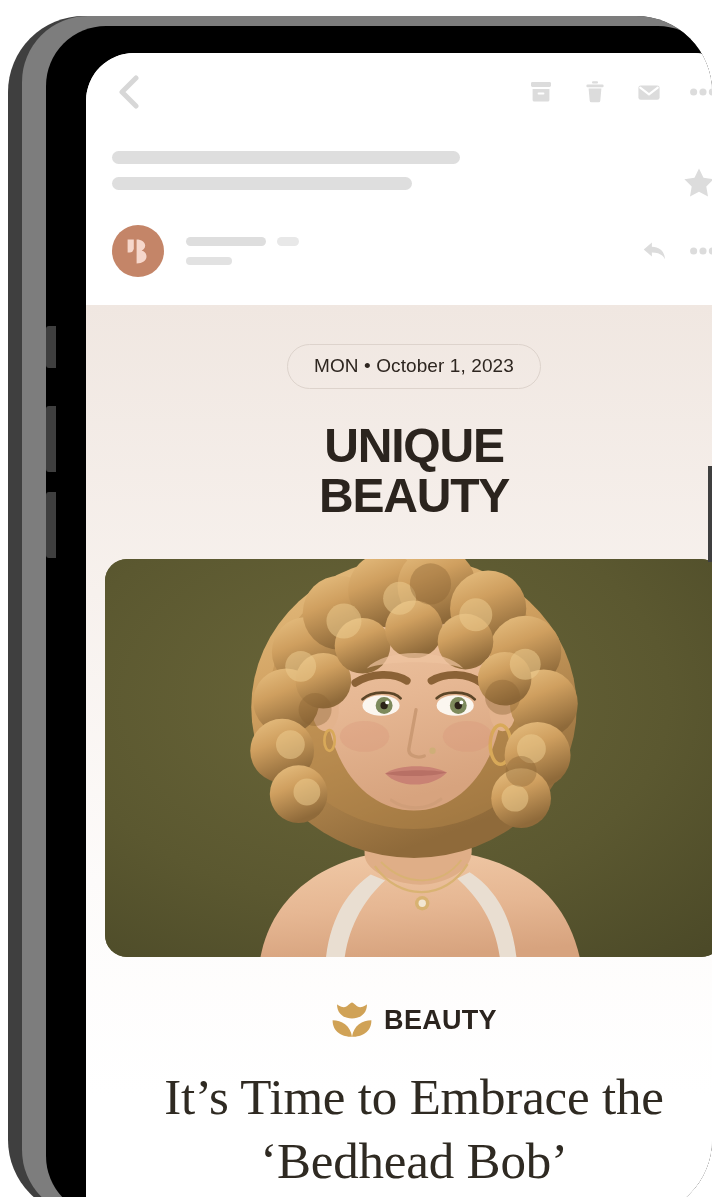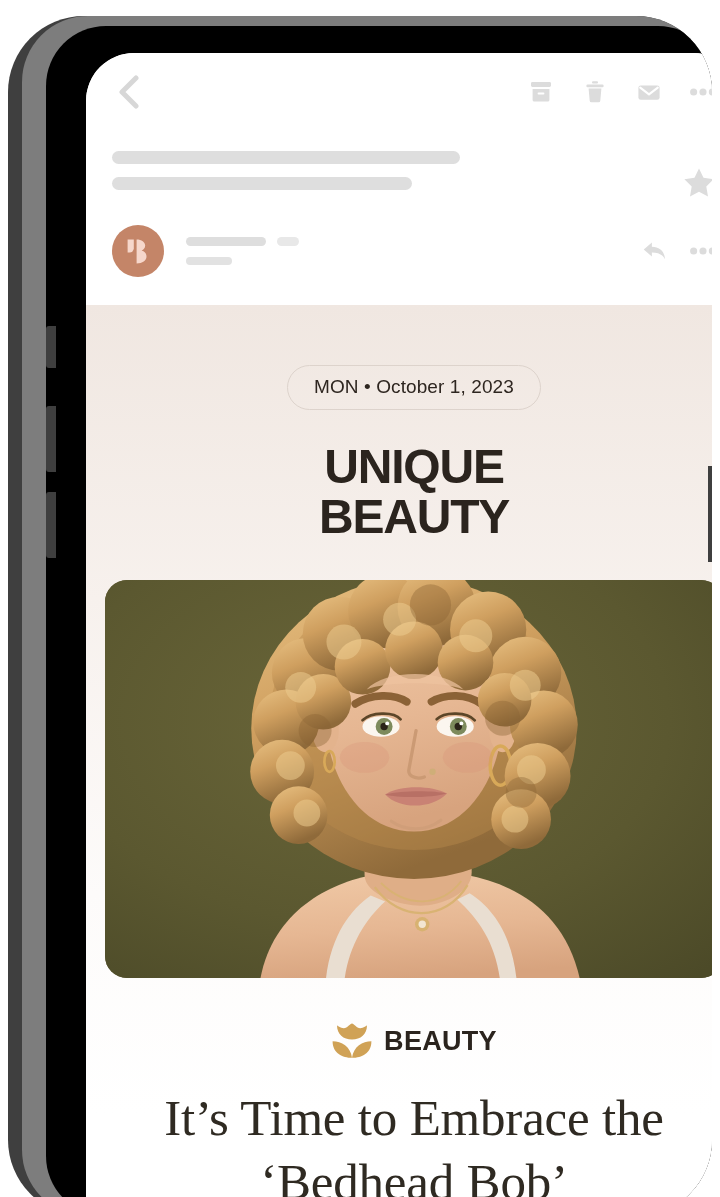--- a/index.html
+++ b/index.html
@@ -100,21 +100,20 @@
   .date-pill{
     border:1px solid #ddd3cc;
     border-radius:999px;
     padding:10px 26px 11px 26px;
     font-size:19px;
     color:#2e2620;
     letter-spacing:.1px;
     white-space:nowrap;
     cursor:pointer;
     background:transparent;
-    margin-top:21px;
   }
 
   .wordmark{
     text-align:center;
     padding:32px 0 0 0;
     color:#2b241e;
     font-family:"Liberation Sans", sans-serif;
     font-weight:700;
     font-size:48px;
     line-height:50px;

